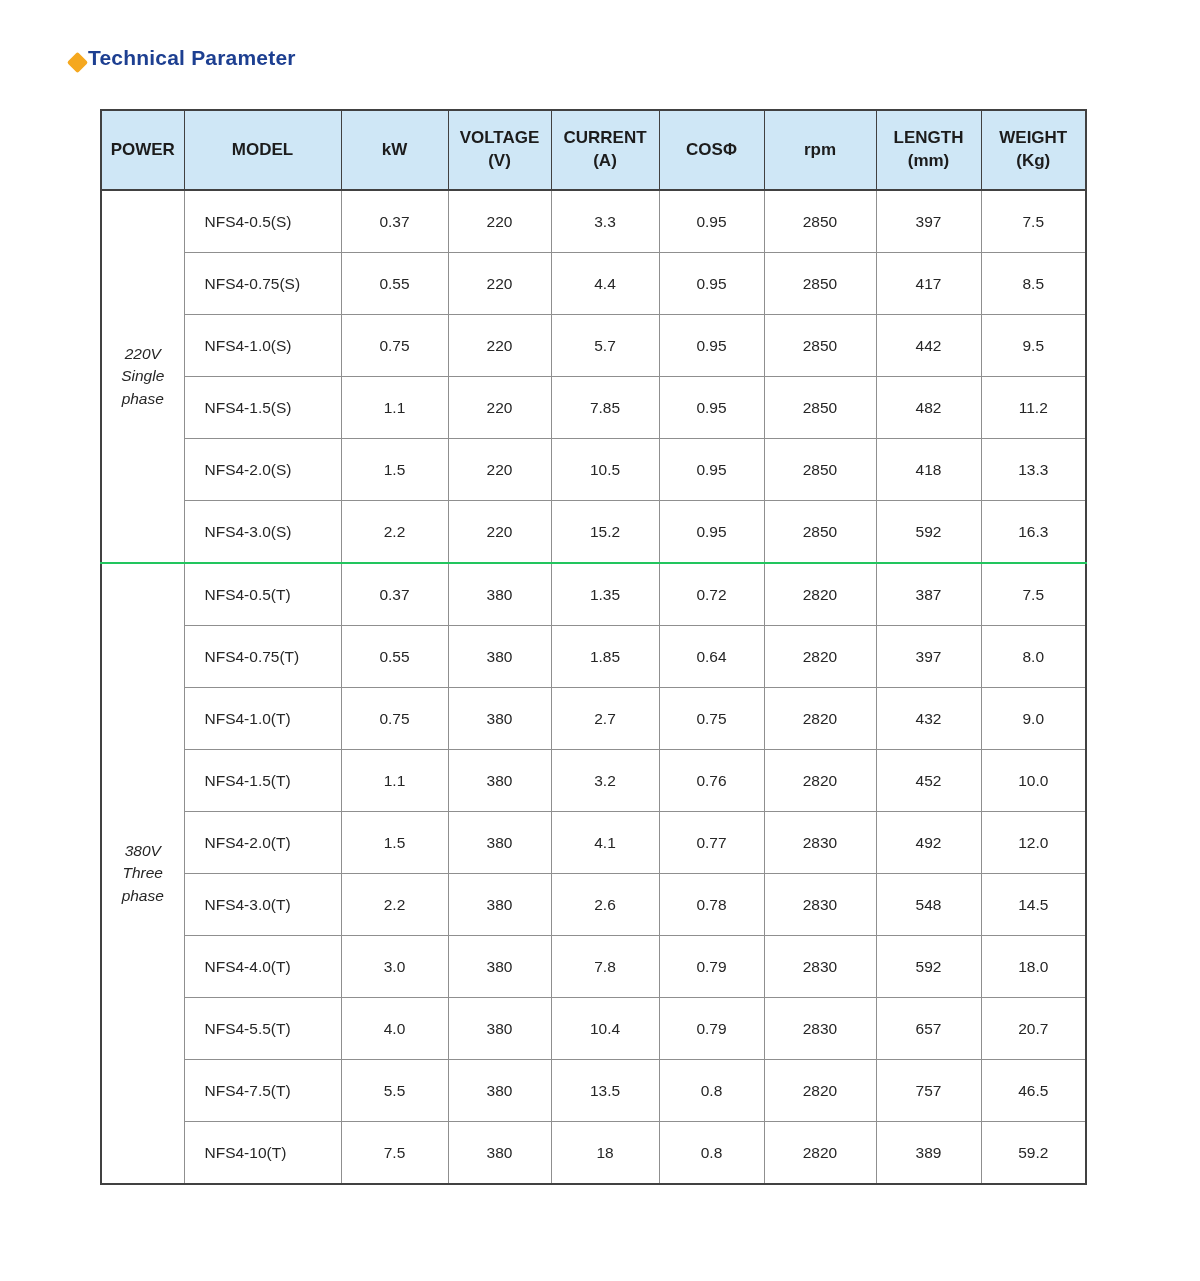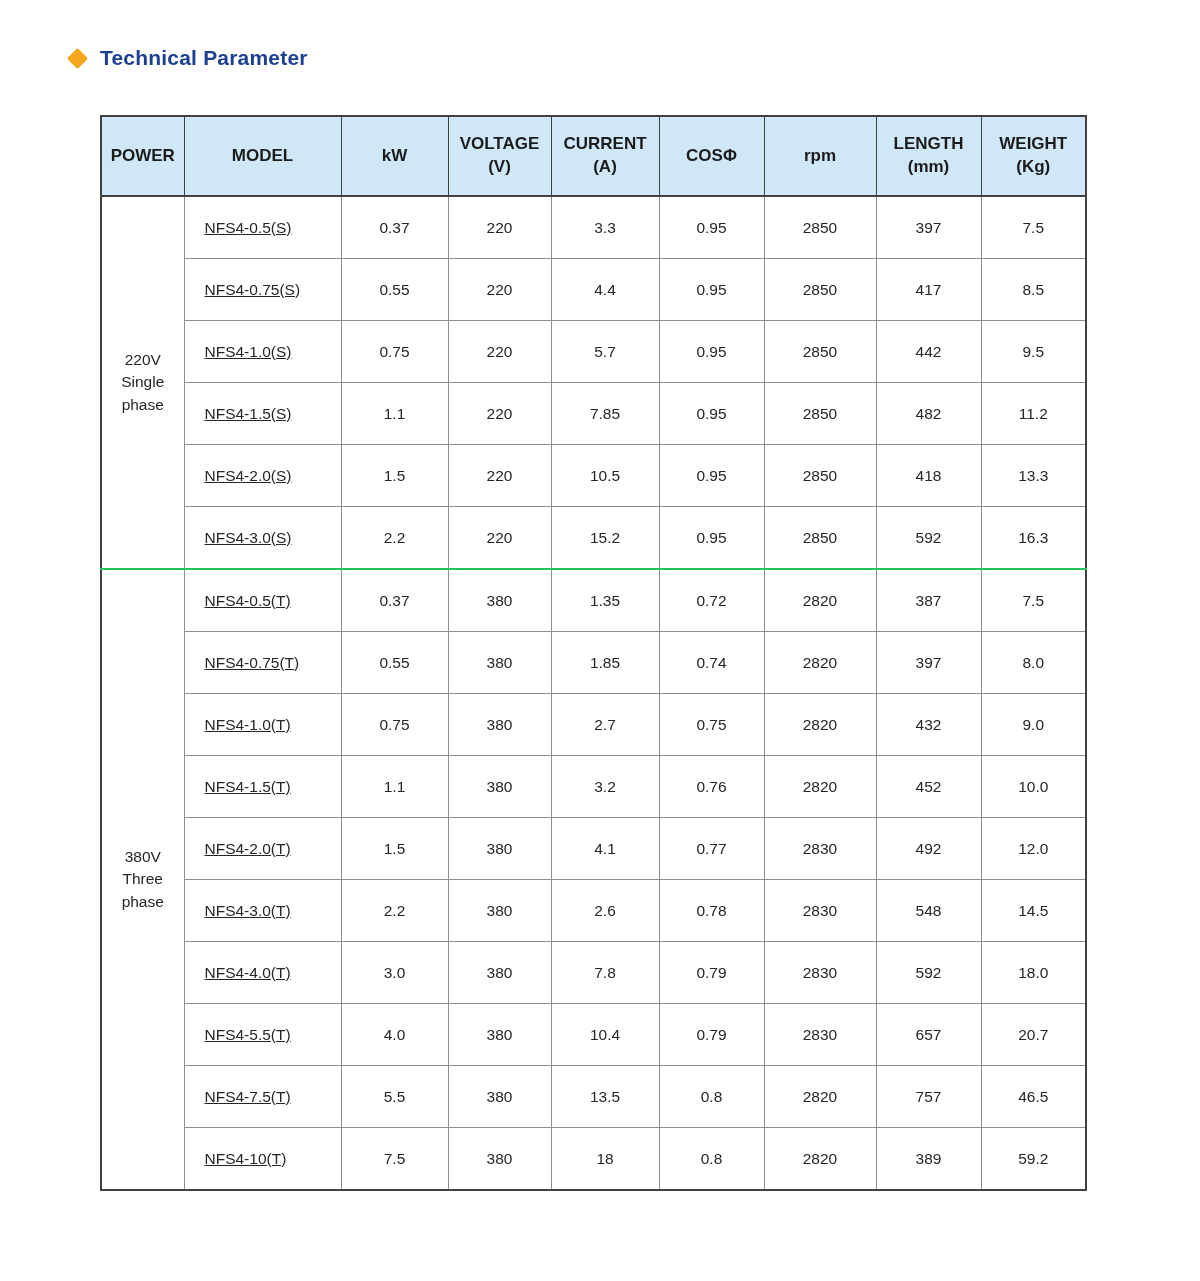--- a/index.html
+++ b/index.html
@@ -13,41 +13,41 @@
     width: 1200px;
     height: 1281px;
     background: #ffffff;
     overflow: hidden;
   }
   .title-row {
     position: absolute;
     left: 70px;
     top: 46px;
     display: flex;
-    align-items: center;
-    gap: 15px;
+    align-items: flex-end;
+    gap: 3px;
   }
   .diamond {
     width: 15px;
     height: 15px;
     background: #f5a81f;
     transform: rotate(45deg);
     border-radius: 2px;
     flex: 0 0 auto;
   }
   .title-text {
     font-size: 21px;
     font-weight: bold;
     color: #1d3f91;
     letter-spacing: 0.2px;
   }
   table.spec-table {
     position: absolute;
     left: 100px;
-    top: 115px;
+    top: 109px;
     width: 985px;
     border-collapse: collapse;
     table-layout: fixed;
     border: 2px solid #414141;
   }
   table.spec-table thead th {
     background: #cfe7f6;
     border: 1px solid #414141;
     border-bottom: 2px solid #414141;
     height: 78px;
@@ -68,25 +68,25 @@
     color: #262626;
     padding: 0;
     background: #ffffff;
   }
   table.spec-table tbody tr.group-start td {
     border-top: 2px solid #22c55e;
   }
   td.model-cell {
     text-align: left !important;
     padding-left: 20px !important;
-    text-decoration: underline;
   }
   td.power-cell {
     line-height: 1.45;
     color: #262626;
+    font-style: italic;
   }
 </style>
 </head>
 <body>
 
 <div class="page">
 
   <div class="title-row">
     <div class="diamond"></div>
     <div class="title-text">Technical Parameter</div>
@@ -223,21 +223,21 @@
       <td>0.72</td>
       <td>2820</td>
       <td>387</td>
       <td>7.5</td>
     </tr>
         <tr>
       <td class="model-cell">NFS4-0.75(T)</td>
       <td>0.55</td>
       <td>380</td>
       <td>1.85</td>
-      <td>0.74</td>
+      <td>0.64</td>
       <td>2820</td>
       <td>397</td>
       <td>8.0</td>
     </tr>
         <tr>
       <td class="model-cell">NFS4-1.0(T)</td>
       <td>0.75</td>
       <td>380</td>
       <td>2.7</td>
       <td>0.75</td>

